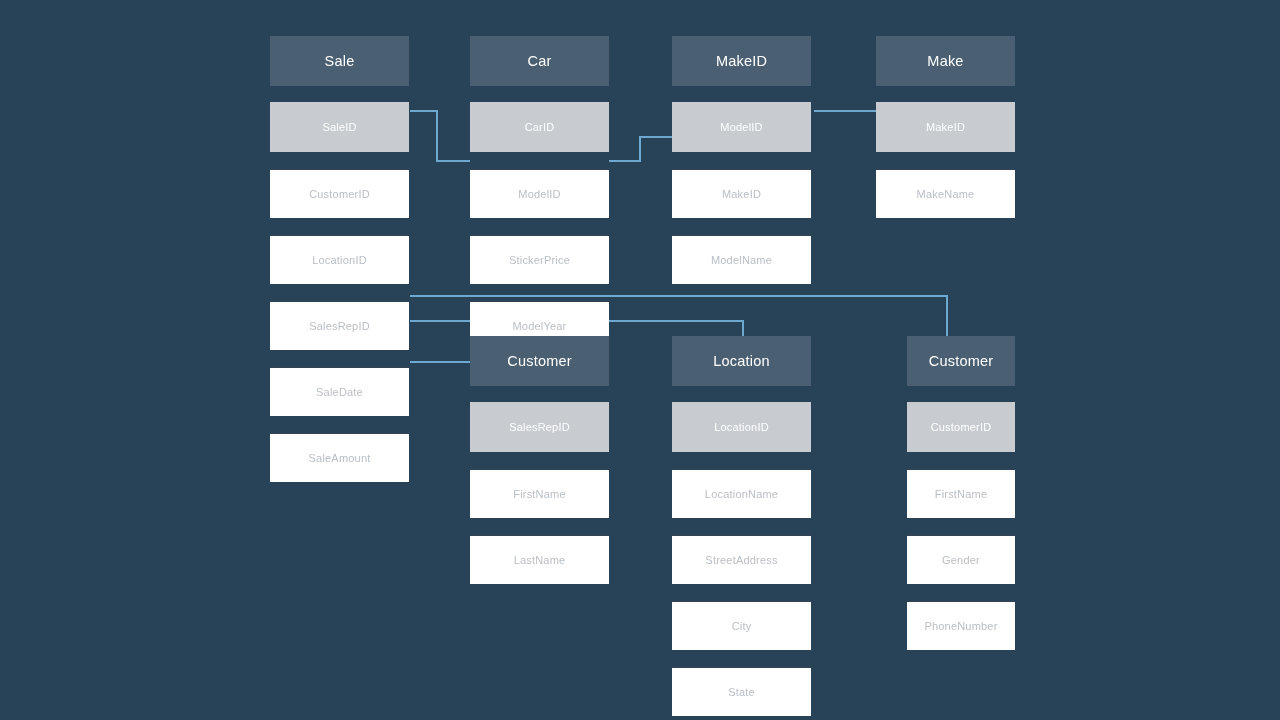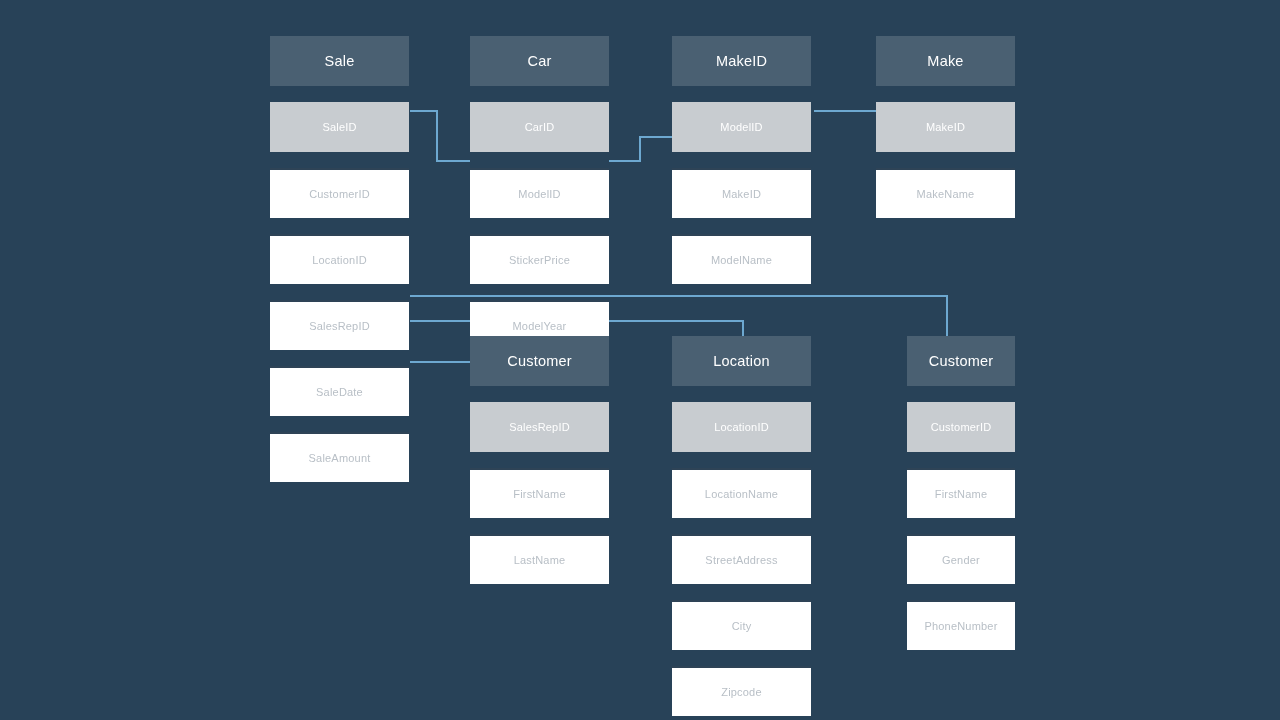--- a/index.html
+++ b/index.html
@@ -124,20 +124,21 @@
           <div class="attr-row">LastName</div>
         </div>
       </div>
       <div class="entity" style="left: 672px; top: 336px;">
         <div class="entity-header">Location</div>
         <div class="entity-rows">
           <div class="attr-row pk">LocationID</div>
           <div class="attr-row">LocationName</div>
           <div class="attr-row">StreetAddress</div>
           <div class="attr-row">City</div>
+          <div class="attr-row">State</div>
           <div class="attr-row">Zipcode</div>
         </div>
       </div>
       <div class="entity" style="left: 876px; top: 336px; padding-left: 31px;">
         <div class="entity-header">Customer</div>
         <div class="entity-rows">
           <div class="attr-row pk">CustomerID</div>
           <div class="attr-row">FirstName</div>
           <div class="attr-row">Gender</div>
           <div class="attr-row">PhoneNumber</div>

